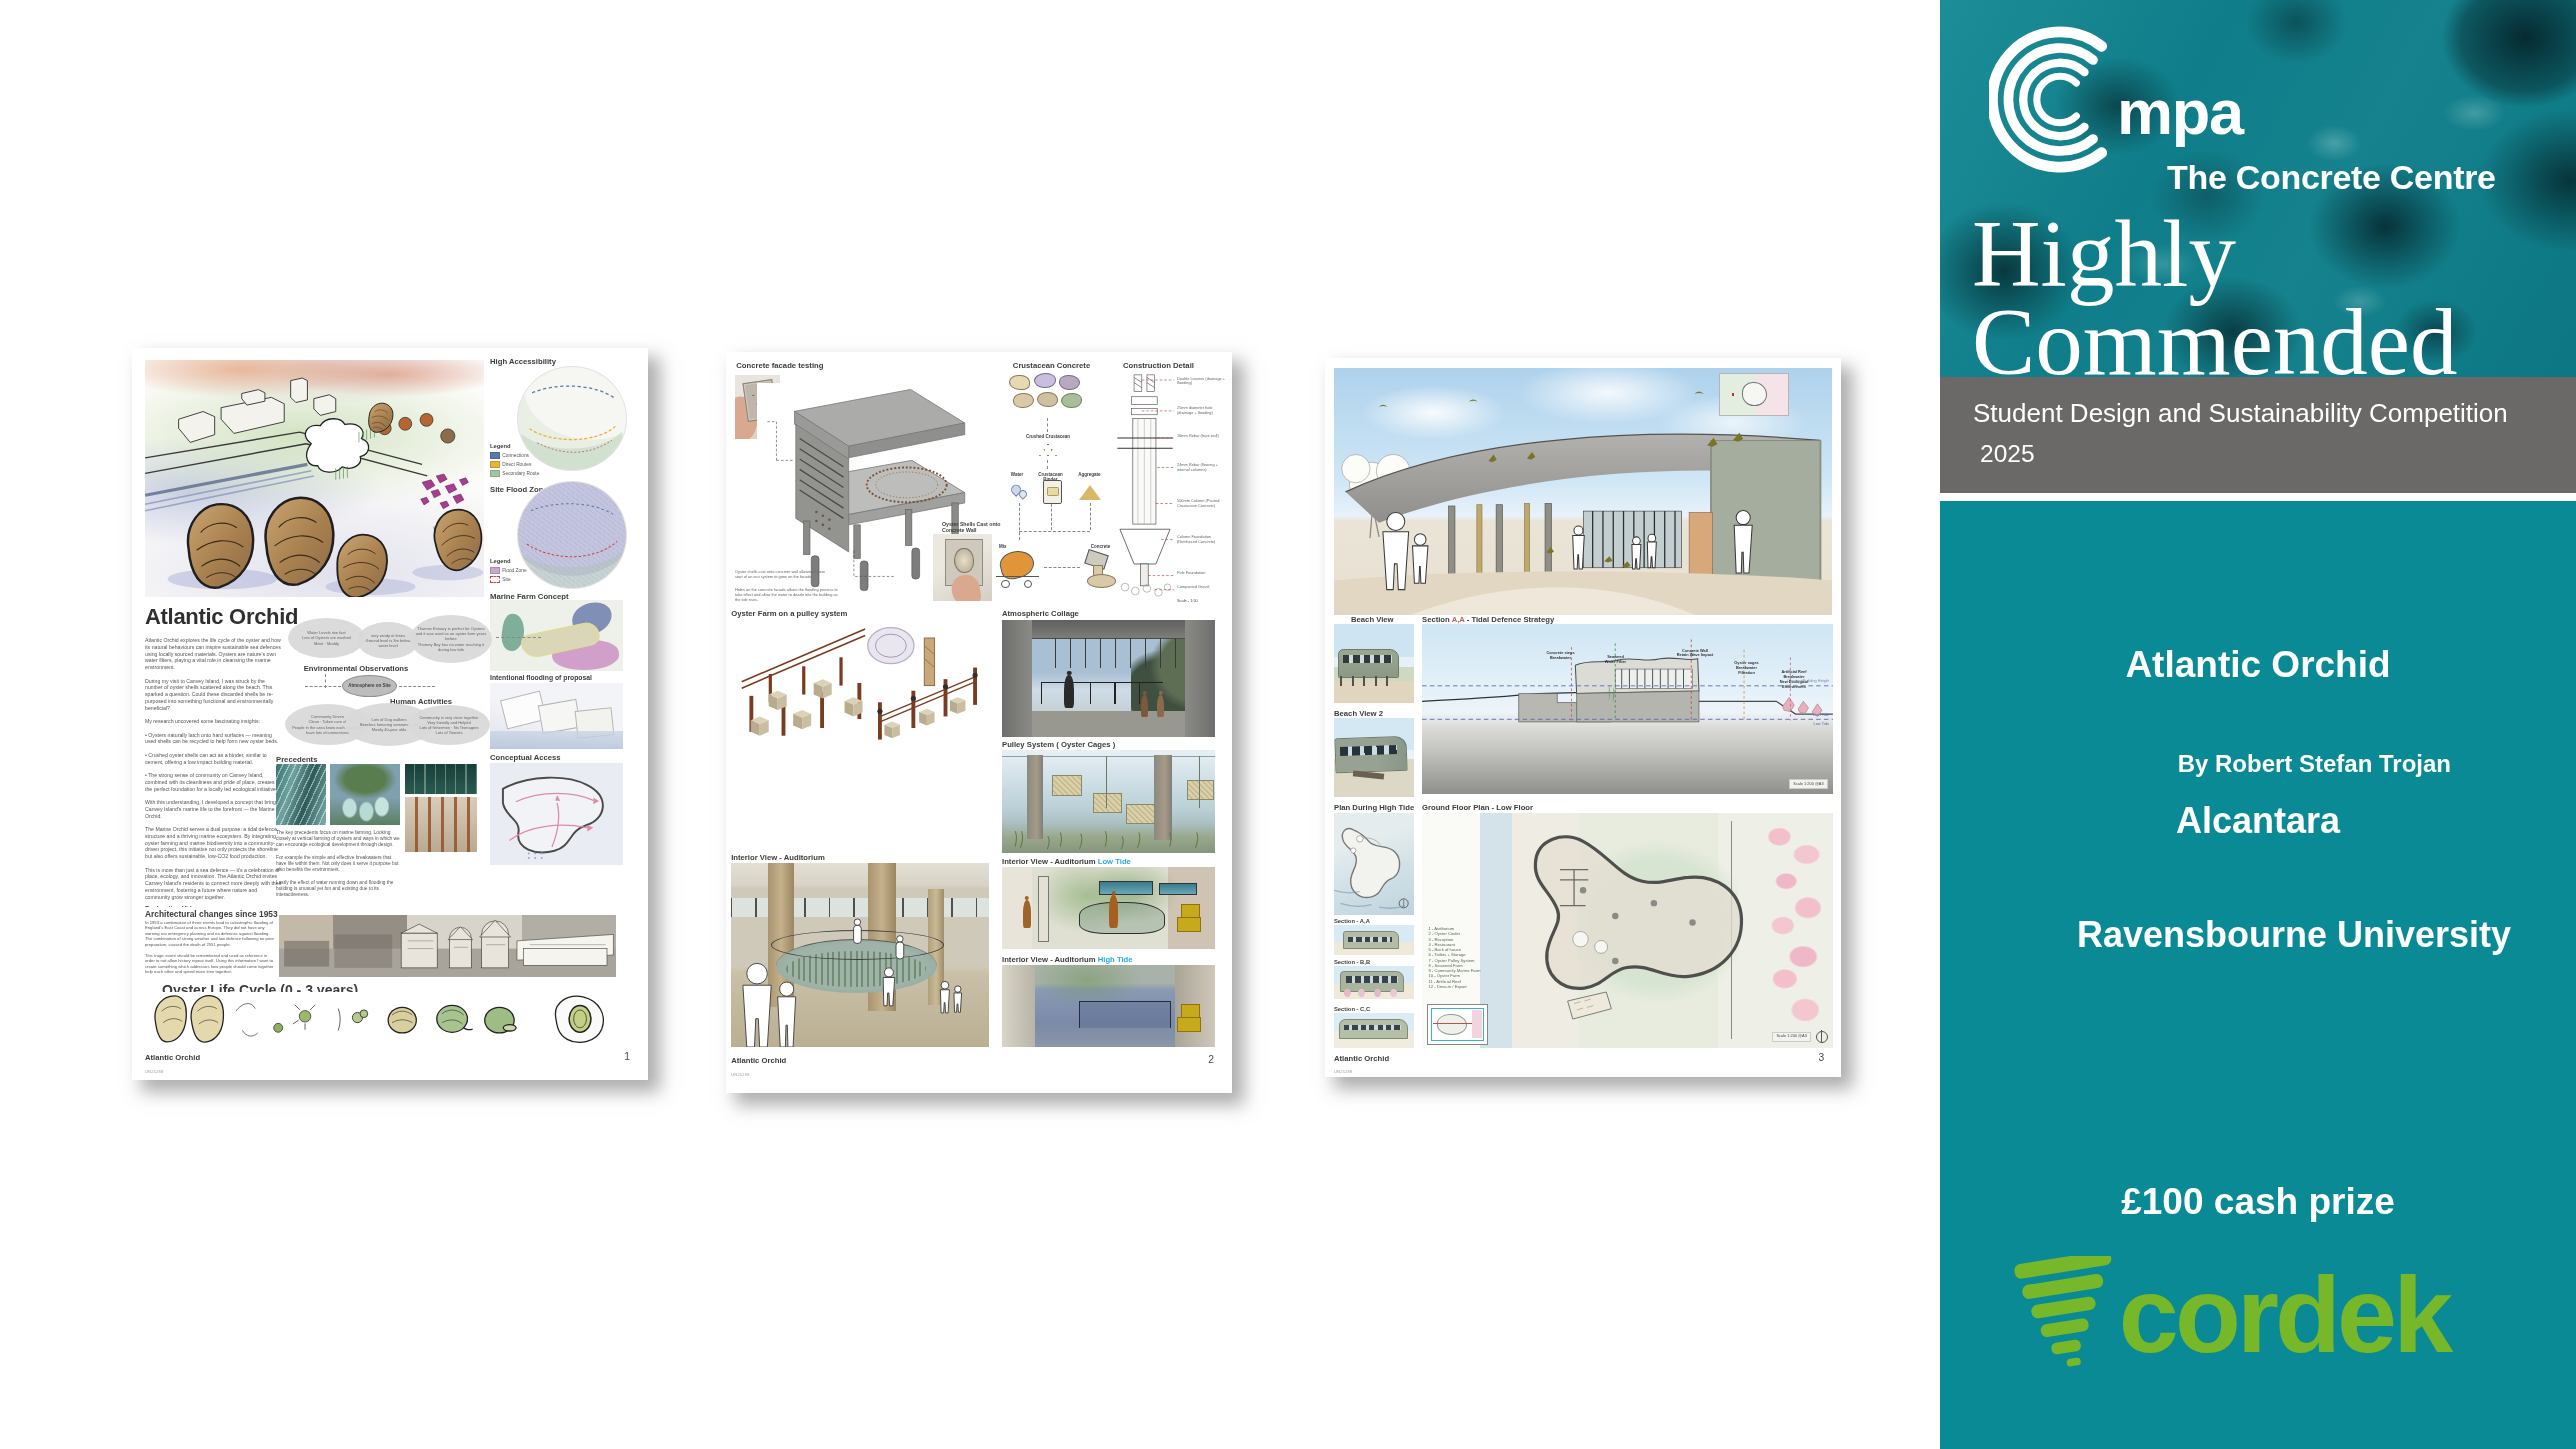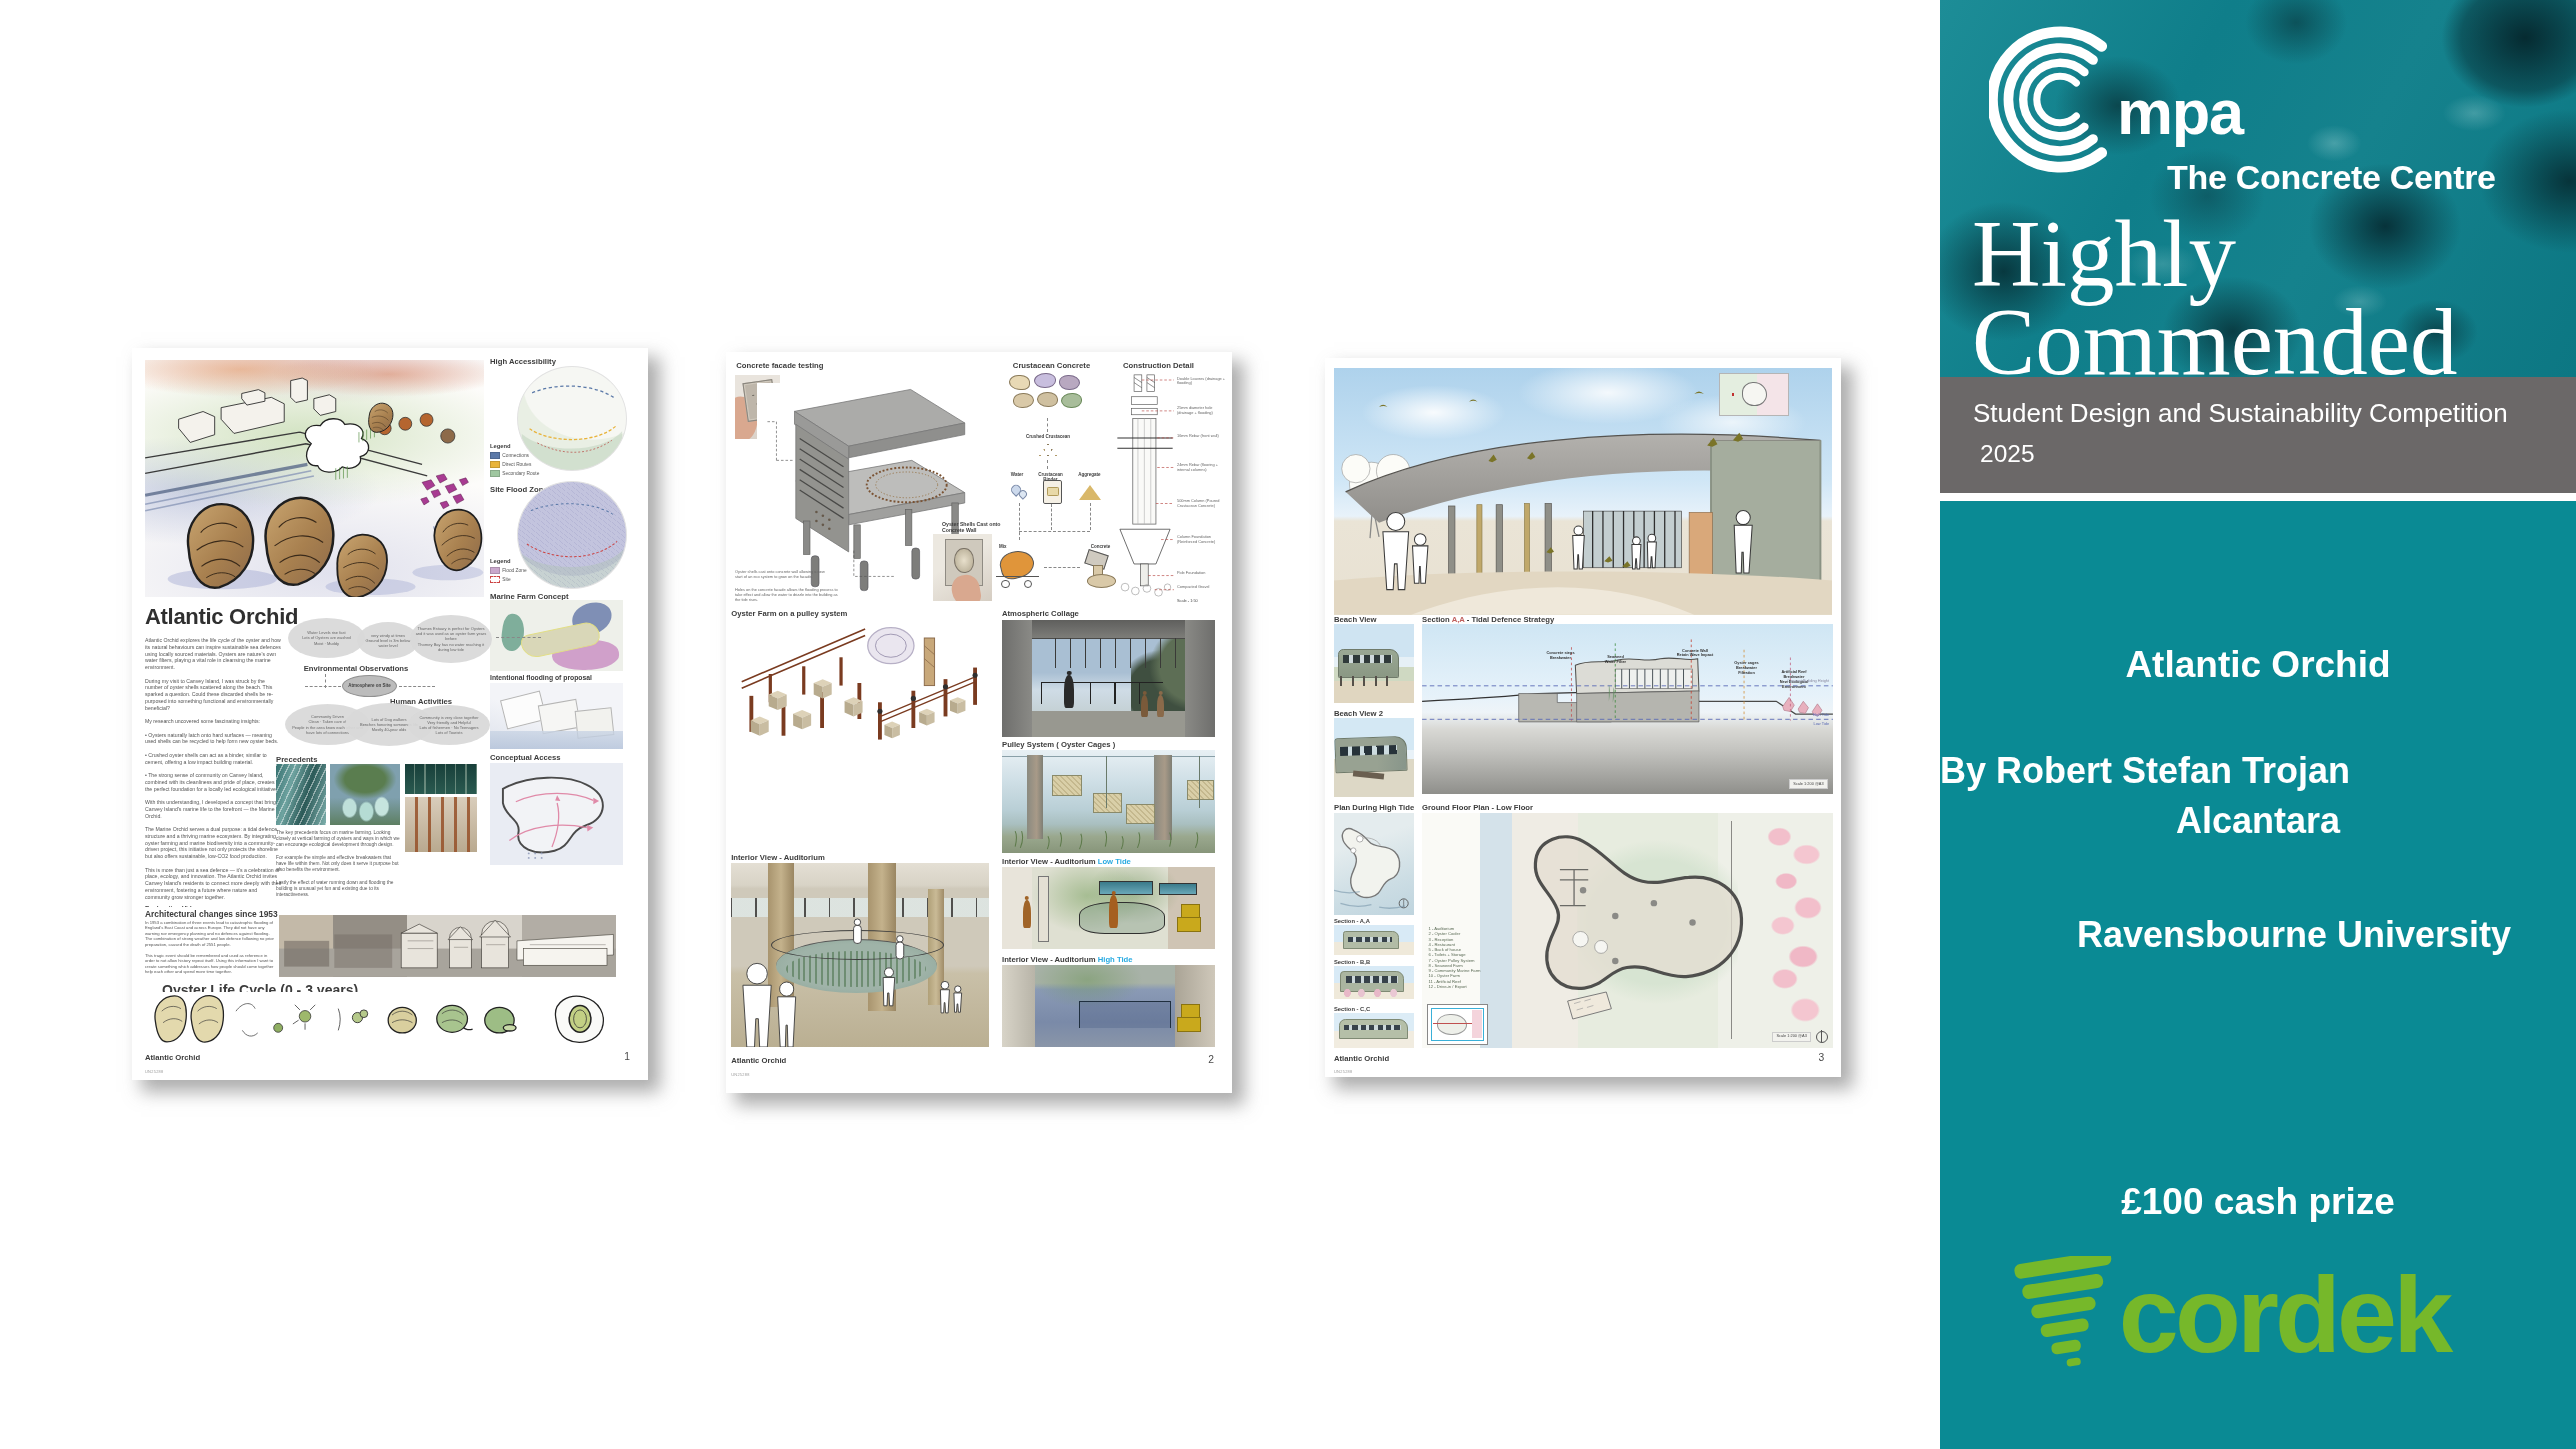--- a/index.html
+++ b/index.html
@@ -760,21 +760,21 @@
           <path d="M448 308 l8 -8 5 7 -7 3 z"></path>
           <path d="M330 286 l7 -8 5 7 -6 3 z"></path>
       </g>
     </svg>
     <div class="abs" style="left:385px;top:5.2px;width:68px;height:41px;background:linear-gradient(90deg,#e4eee0 0 55%,#f4e4e8 55% 100%);border:0.6px solid #b5b5b5">
       <div style="position:absolute;left:22px;top:7.7px;width:23px;height:22px;border:1px solid #777;border-radius:45% 55% 50% 50%;background:#f6f6f2"></div>
       <div style="position:absolute;left:11.6px;top:19.3px;width:2.6px;height:2.6px;background:#c03030"></div>
     </div>
   </div>
 
-  <div class="lbl" style="left:9px;top:258px">Beach View</div>
+  <div class="lbl" style="left:26px;top:258px">Beach View</div>
   <div class="art" style="left:9px;top:266px;width:80px;height:79px;background:linear-gradient(#cfe4f2 0 42%,#e6f0f6 42% 55%,#cfd9c2 55% 72%,#e0d6c0 72% 100%)">
     <div class="abs" style="left:3.9px;top:24.5px;width:59px;height:27px;background:linear-gradient(#9aa894,#8a9884);border-radius:5.2px 9px 1.3px 1.3px;border:0.6px solid #6f7a6a"></div>
     <div class="abs" style="left:9px;top:31px;width:49px;height:7.7px;background:repeating-linear-gradient(90deg,#2f3a3a 0 6.4px,#cfdadc 6.4px 10.3px)"></div>
     <div class="abs" style="left:6.4px;top:52px;width:54px;height:10.3px;background:repeating-linear-gradient(90deg,#55504a 0 1.9px,transparent 1.9px 11.6px)"></div>
   </div>
   <div class="lbl" style="left:9px;top:352px">Beach View 2</div>
   <div class="art" style="left:9px;top:360px;width:80px;height:79px;background:linear-gradient(#d4e8f4 0 40%,#e9f2f8 40% 52%,#ddd8c6 52% 100%)">
     <div class="abs" style="left:1.3px;top:19.3px;width:70px;height:33px;background:linear-gradient(100deg,#98a292 0 60%,#87958a 100%);border-radius:2.6px 11.6px 1.3px 1.3px;border:0.6px solid #6f7a6a;transform:rotate(-2deg)"></div>
     <div class="abs" style="left:6.4px;top:28px;width:57px;height:9px;background:repeating-linear-gradient(90deg,#27333a 0 7.7px,#cddce0 7.7px 12.2px);transform:rotate(-2deg)"></div>
     <div class="abs" style="left:19.3px;top:54px;width:31px;height:6.4px;background:#6a5f50;transform:rotate(6deg)"></div>
@@ -936,21 +936,21 @@
   <div class="abs sb-white serif" style="left:32px;top:295px;font-size:95px;line-height:1">Commended</div>
   <div class="abs sb-white serif" style="left:32px;top:207px;font-size:95px;line-height:1">Highly</div>
 
   <div class="graybar">
     <div class="abs sb-white" style="left:33px;top:20.6px;font-size:26px">Student Design and Sustainability Competition</div>
     <div class="abs sb-white" style="left:40px;top:63px;font-size:24.5px">2025</div>
   </div>
 
   <div class="tealblock">
     <div class="abs sb-white" style="left:0;top:143px;width:636px;text-align:center;font-size:37px;font-weight:bold">Atlantic Orchid</div>
-    <div class="abs sb-white" style="left:0;top:249px;width:511px;text-align:left;font-size:36px;font-weight:bold">By Robert Stefan Trojan</div>
+    <div class="abs sb-white" style="left:0;top:249px;width:511px;text-align:right;font-size:24px;font-weight:bold">By Robert Stefan Trojan</div>
     <div class="abs sb-white" style="left:0;top:299px;width:636px;text-align:center;font-size:36px;font-weight:bold">Alcantara</div>
     <div class="abs sb-white" style="left:0;top:413px;width:708px;text-align:center;font-size:36px;font-weight:bold">Ravensbourne University</div>
     <div class="abs sb-white" style="left:0;top:680px;width:636px;text-align:center;font-size:37px;font-weight:bold">£100 cash prize</div>
     <svg class="abs" style="left:64px;top:755px" width="489" height="122" viewBox="0 0 760 190">
       <g fill="var(--cordek_green,#76b82a)">
         <g transform="translate(14,14) rotate(-9)">
           <rect x="0" y="0" width="152" height="23" rx="10"></rect>
           <rect x="7" y="34" width="127" height="22" rx="10"></rect>
           <rect x="16" y="67" width="101" height="21" rx="10"></rect>
           <rect x="26" y="99" width="75" height="20" rx="9"></rect>

